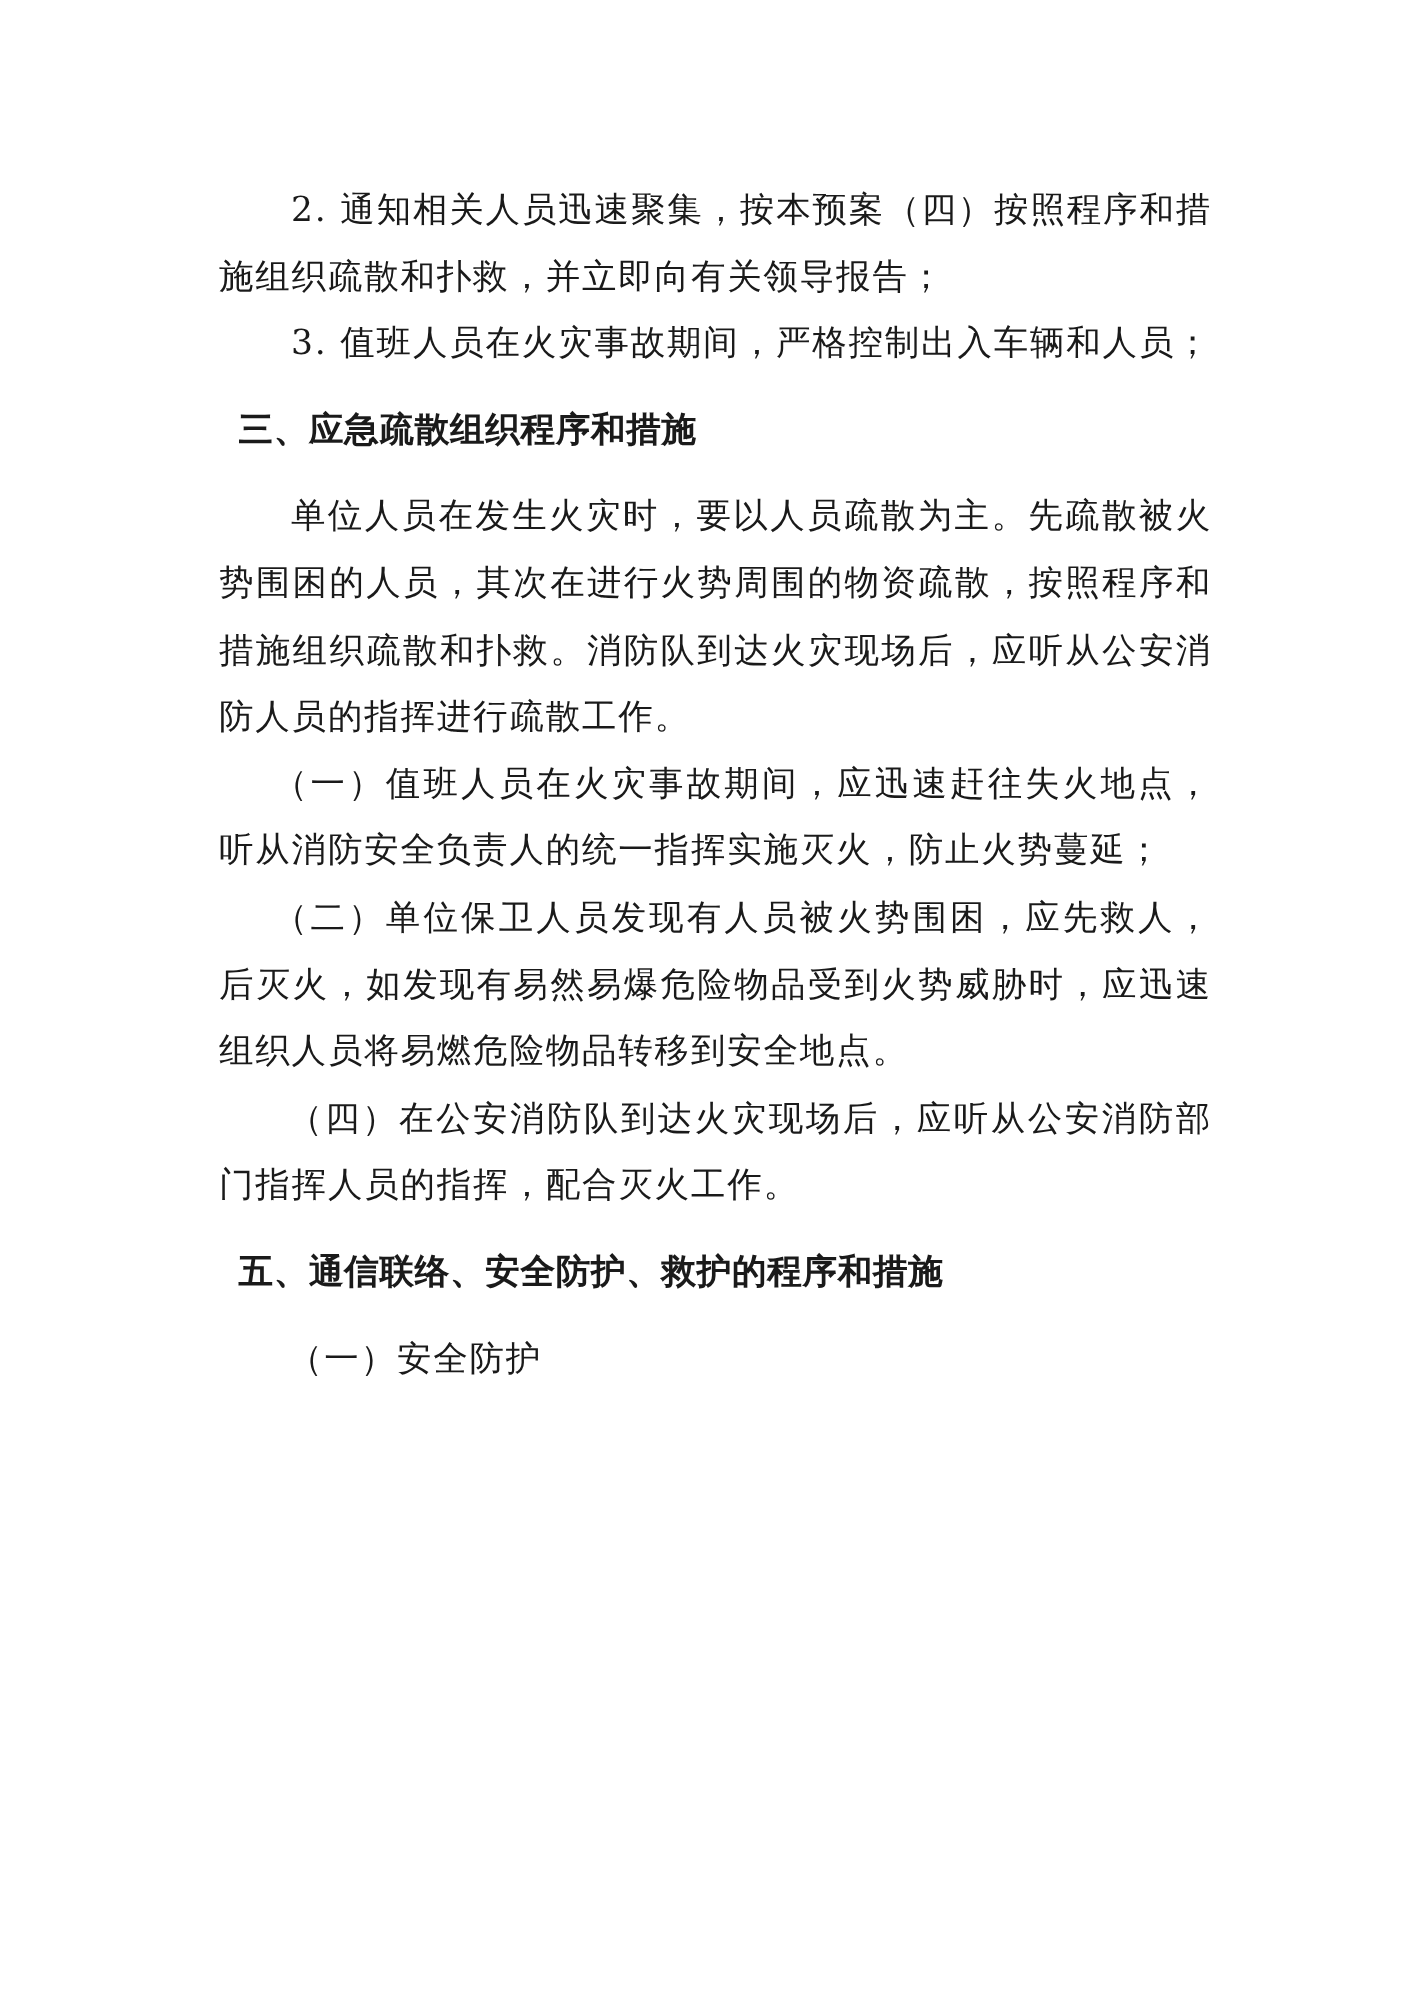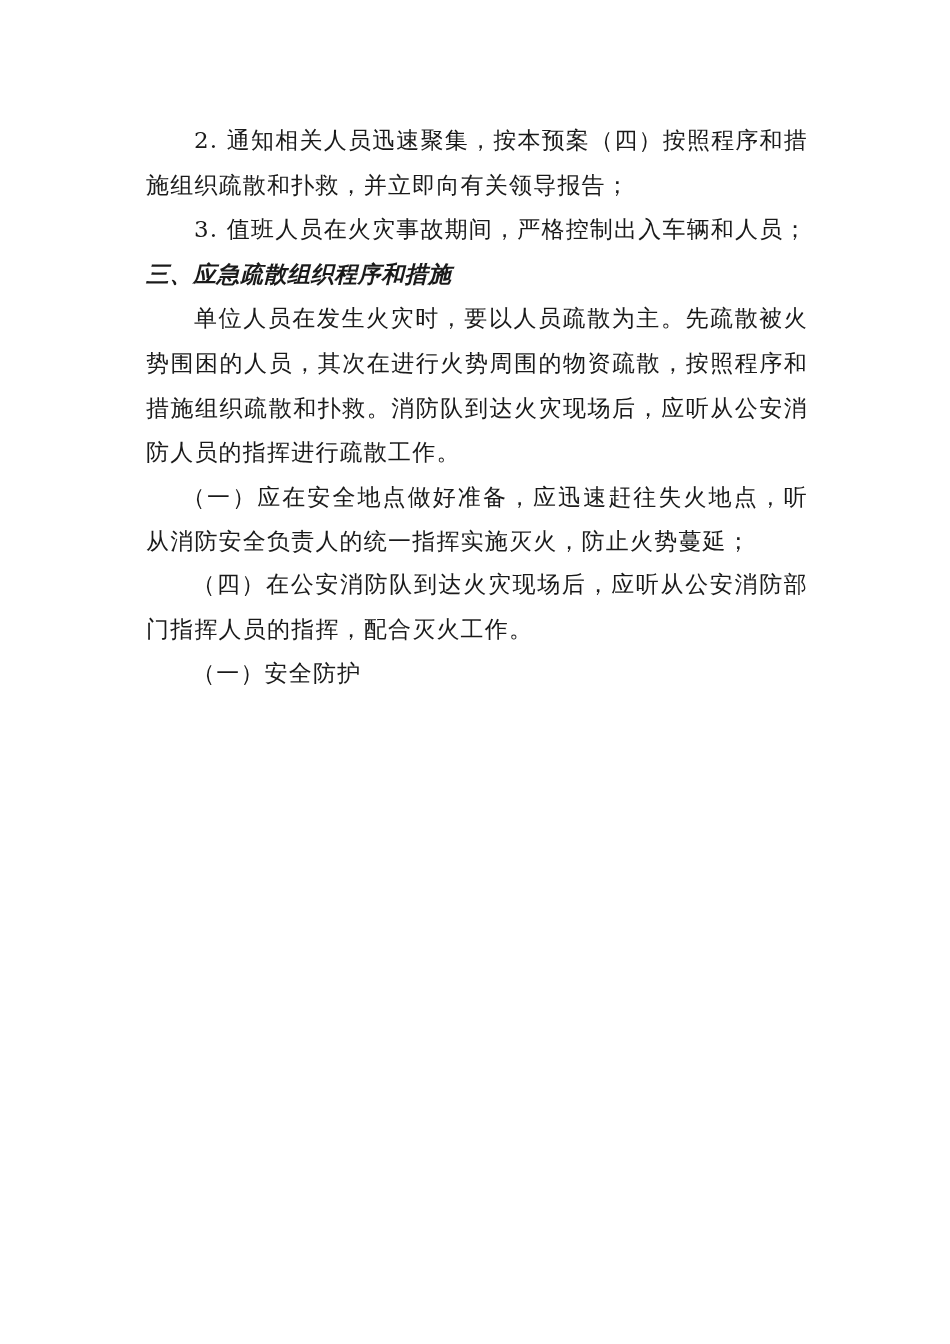--- a/index.html
+++ b/index.html
@@ -11,27 +11,29 @@
     width: 662px;
     font-family: "DejaVu Serif", "Liberation Serif", serif;
     font-size: 23px;
     color: #1a1a1a;
     line-height: 44.6px;
     letter-spacing: 1.2px;
   }
   .p { margin: 0; text-align: justify; text-align-last: left; }
   .indent { text-indent: 48px; }
   .indent-sm { text-indent: 36px; }
-  .indent-lg { text-indent: 46px; font-family: Liberation Mono, monospace; }
-  .h { margin: 0; font-weight: bold; font-family: "DejaVu Sans", "Liberation Sans", sans-serif; font-size: 23px; letter-spacing: 0.5px; font-style: italic; }
+  .indent-lg { text-indent: 46px; }
+  .h { margin: 13px; font-weight: bold; font-family: "DejaVu Sans", "Liberation Sans", sans-serif; font-size: 23px; letter-spacing: 0.5px; }
 </style>
 </head>
 <body>
 
 <div class="page">
   <p class="p indent">2. 通知相关人员迅速聚集，按本预案（四）按照程序和措施组织疏散和扑救，并立即向有关领导报告；</p>
   <p class="p indent">3. 值班人员在火灾事故期间，严格控制出入车辆和人员；</p>
   <p class="h">三、应急疏散组织程序和措施</p>
   <p class="p indent">单位人员在发生火灾时，要以人员疏散为主。先疏散被火势围困的人员，其次在进行火势周围的物资疏散，按照程序和措施组织疏散和扑救。消防队到达火灾现场后，应听从公安消防人员的指挥进行疏散工作。</p>
-  <p class="p indent-sm">（一）应在安全地点做好准备，应迅速赶往失火地点，听从消防安全负责人的统一指挥实施灭火，防止火势蔓延；</p>
+  <p class="p indent-sm">（一）值班人员在火灾事故期间，应迅速赶往失火地点，听从消防安全负责人的统一指挥实施灭火，防止火势蔓延；</p>
+  <p class="p indent-sm">（二）单位保卫人员发现有人员被火势围困，应先救人，后灭火，如发现有易然易爆危险物品受到火势威胁时，应迅速组织人员将易燃危险物品转移到安全地点。</p>
   <p class="p indent-lg">（四）在公安消防队到达火灾现场后，应听从公安消防部门指挥人员的指挥，配合灭火工作。</p>
+  <p class="h">五、通信联络、安全防护、救护的程序和措施</p>
   <p class="p indent-lg">（一）安全防护</p>
 </div>
 
 </body></html>

